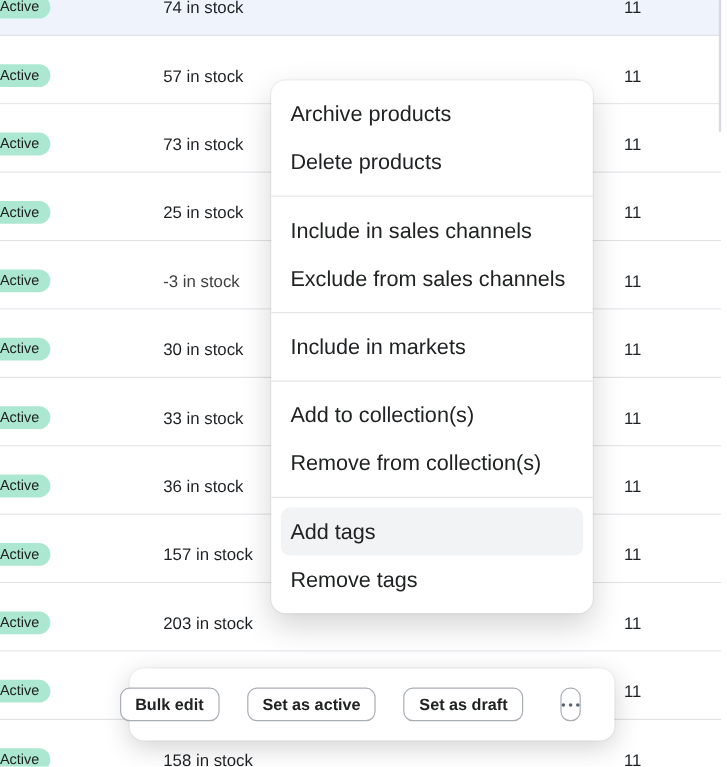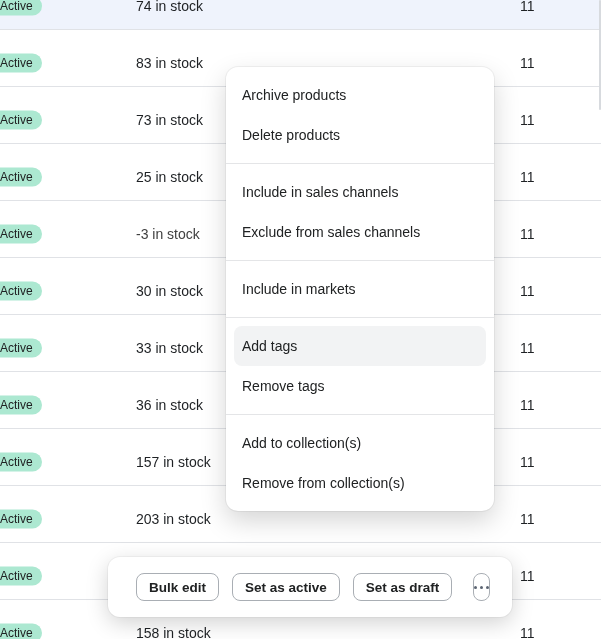--- a/index.html
+++ b/index.html
@@ -33,30 +33,30 @@
   .menu {
     position:absolute; left:226px; top:67px; width:268px; z-index:15;
     background:#fff; border-radius:12px; box-sizing:border-box;
     box-shadow:0 0 0 1px rgba(23,24,24,0.05), 0 10px 26px rgba(0,0,0,0.17);
   }
   .menu-section { padding:8px 0; border-bottom:1px solid #e4e5e7; }
   .menu-section:last-child { border-bottom:none; }
   .menu-item {
     height:40px; margin:0 8px; padding:0 8px; border-radius:8px;
     display:flex; align-items:center;
-    font-size:14px; color:#202223; cursor:pointer;
+    font-size:18px; color:#202223; cursor:pointer;
   }
   .menu-item.hovered { background:#f2f3f4; }
 
   
   .bulkbar {
     position:absolute; left:108px; top:557px; width:404px; height:60px; z-index:20;
     background:#fff; border-radius:12px; box-sizing:border-box;
     box-shadow:0 0 0 1px rgba(23,24,24,0.04), 0 6px 22px rgba(0,0,0,0.18);
-    display:flex; align-items:center; padding:0 28px; gap:13px;
+    display:flex; align-items:center; padding:0 28px; gap:23px;justify-content:flex-end;
   }
   .btn {
     height:28px; padding:0 12px; box-sizing:border-box;
     background:#fff; border:1px solid #a9aeb4; border-radius:8px;
     font-family:"Liberation Sans", sans-serif;
     font-size:13.5px; font-weight:600; color:#202223;
     display:flex; align-items:center; white-space:nowrap; cursor:pointer;
   }
   .btn-more { width:42px; margin-left:8px; justify-content:center; gap:3px; padding:0; }
   .dot { width:3px; height:3px; border-radius:50%; background:#5b6472; }
@@ -67,21 +67,21 @@
 <div class="screen">
 
   <div id="rows">
       <div class="row selected" style="top: -27px;">
         <span class="cell badge">Active</span>
         <span class="cell stock">74 in stock</span>
         <span class="cell count">11</span>
       </div>
       <div class="row" style="top: 30px;">
         <span class="cell badge">Active</span>
-        <span class="cell stock">83 in stock</span>
+        <span class="cell stock">57 in stock</span>
         <span class="cell count">11</span>
       </div>
       <div class="row" style="top: 87px;">
         <span class="cell badge">Active</span>
         <span class="cell stock">73 in stock</span>
         <span class="cell count">11</span>
       </div>
       <div class="row" style="top: 144px;">
         <span class="cell badge">Active</span>
         <span class="cell stock">25 in stock</span>
@@ -137,26 +137,26 @@
         <div class="menu-item">Delete products</div>
       </div>
       <div class="menu-section">
         <div class="menu-item">Include in sales channels</div>
         <div class="menu-item">Exclude from sales channels</div>
       </div>
       <div class="menu-section">
         <div class="menu-item">Include in markets</div>
       </div>
       <div class="menu-section">
+        <div class="menu-item">Add to collection(s)</div>
+        <div class="menu-item">Remove from collection(s)</div>
+      </div>
+      <div class="menu-section">
         <div class="menu-item hovered">Add tags</div>
         <div class="menu-item">Remove tags</div>
-      </div>
-      <div class="menu-section">
-        <div class="menu-item">Add to collection(s)</div>
-        <div class="menu-item">Remove from collection(s)</div>
       </div>
     </div>
 
   <div class="bulkbar" id="bulkbar">
       <button class="btn">Bulk edit</button>
       <button class="btn">Set as active</button>
       <button class="btn">Set as draft</button>
       <button class="btn btn-more">
         <span class="dot"></span>
         <span class="dot"></span>

